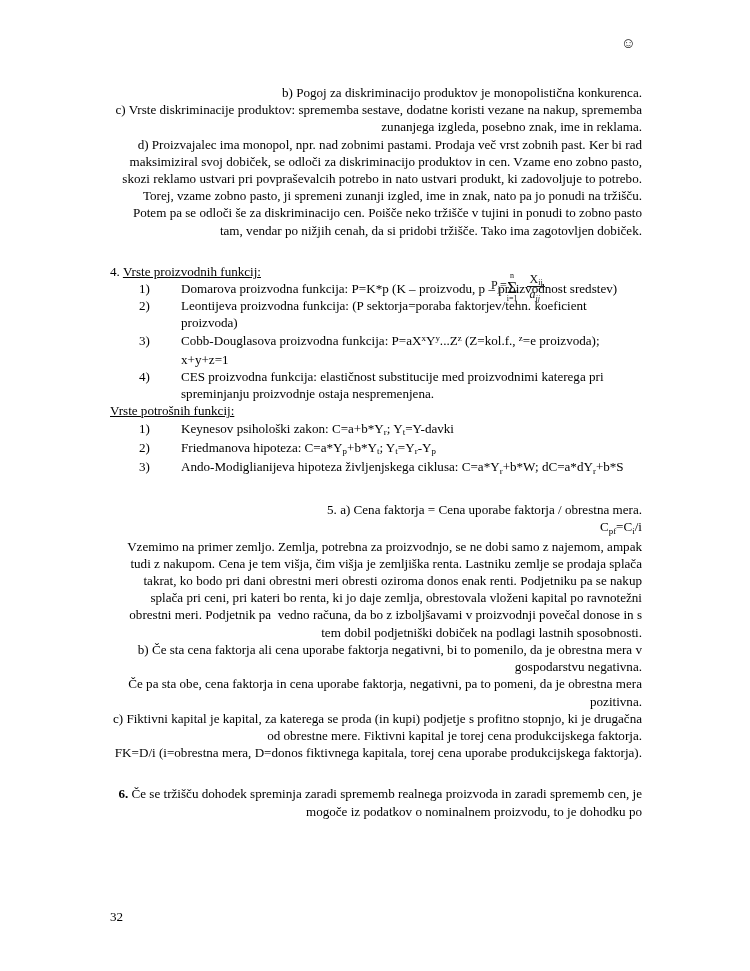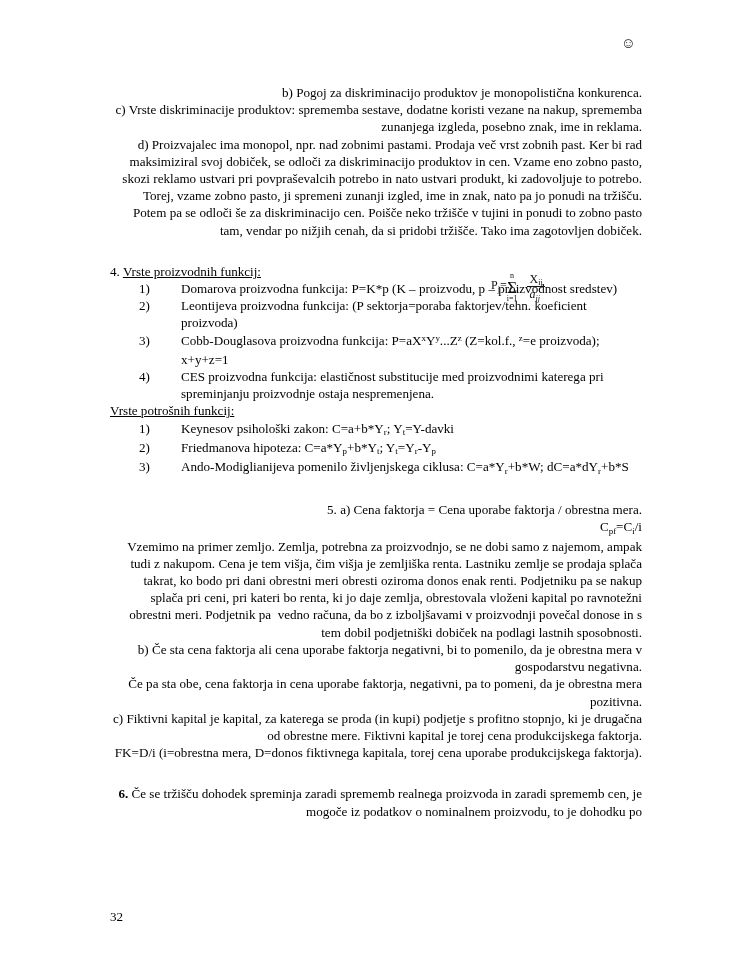--- a/index.html
+++ b/index.html
@@ -211,21 +211,21 @@
       <li>
         <span class="marker">1)</span>
         <span class="li-body"><span>Keynesov psihološki zakon: C=a+b*Y</span><sub>r</sub><span>; Y</span><sub>t</sub><span>=Y-davki</span></span>
       </li>
       <li>
         <span class="marker">2)</span>
         <span class="li-body"><span>Friedmanova hipoteza: C=a*Y</span><sub>p</sub><span>+b*Y</span><sub>t</sub><span>; Y</span><sub>t</sub><span>=Y</span><sub>r</sub><span>-Y</span><sub>p</sub></span>
       </li>
       <li>
         <span class="marker">3)</span>
-        <span class="li-body"><span>Ando-Modiglianijeva pomenilo življenjskega ciklusa: C=a*Y</span><sub>r</sub><span>+b*W; dC=a*dY</span><sub>r</sub><span>+b*S</span></span>
+        <span class="li-body"><span>Ando-Modiglianijeva hipoteza življenjskega ciklusa: C=a*Y</span><sub>r</sub><span>+b*W; dC=a*dY</span><sub>r</sub><span>+b*S</span></span>
       </li>
     </ol>
 
     <div class="block-gap-lg"></div>
 
     <p class="para">5. a) Cena faktorja = Cena uporabe faktorja / obrestna mera.</p>
     <p class="para"><span>C</span><sub>pf</sub><span>=C</span><sub>i</sub><span>/i</span></p>
     <p class="para">Vzemimo na primer zemljo. Zemlja, potrebna za proizvodnjo, se ne dobi samo z najemom, ampak tudi z nakupom. Cena je tem višja, čim višja je zemljiška renta. Lastniku zemlje se prodaja splača takrat, ko bodo pri dani obrestni meri obresti oziroma donos enak renti. Podjetniku pa se nakup splača pri ceni, pri kateri bo renta, ki jo daje zemlja, obrestovala vloženi kapital po ravnotežni obrestni meri. Podjetnik pa  vedno računa, da bo z izboljšavami v proizvodnji povečal donose in s tem dobil podjetniški dobiček na podlagi lastnih sposobnosti.</p>
     <p class="para">b) Če sta cena faktorja ali cena uporabe faktorja negativni, bi to pomenilo, da je obrestna mera v gospodarstvu negativna.
 Če pa sta obe, cena faktorja in cena uporabe faktorja, negativni, pa to pomeni, da je obrestna mera pozitivna.

